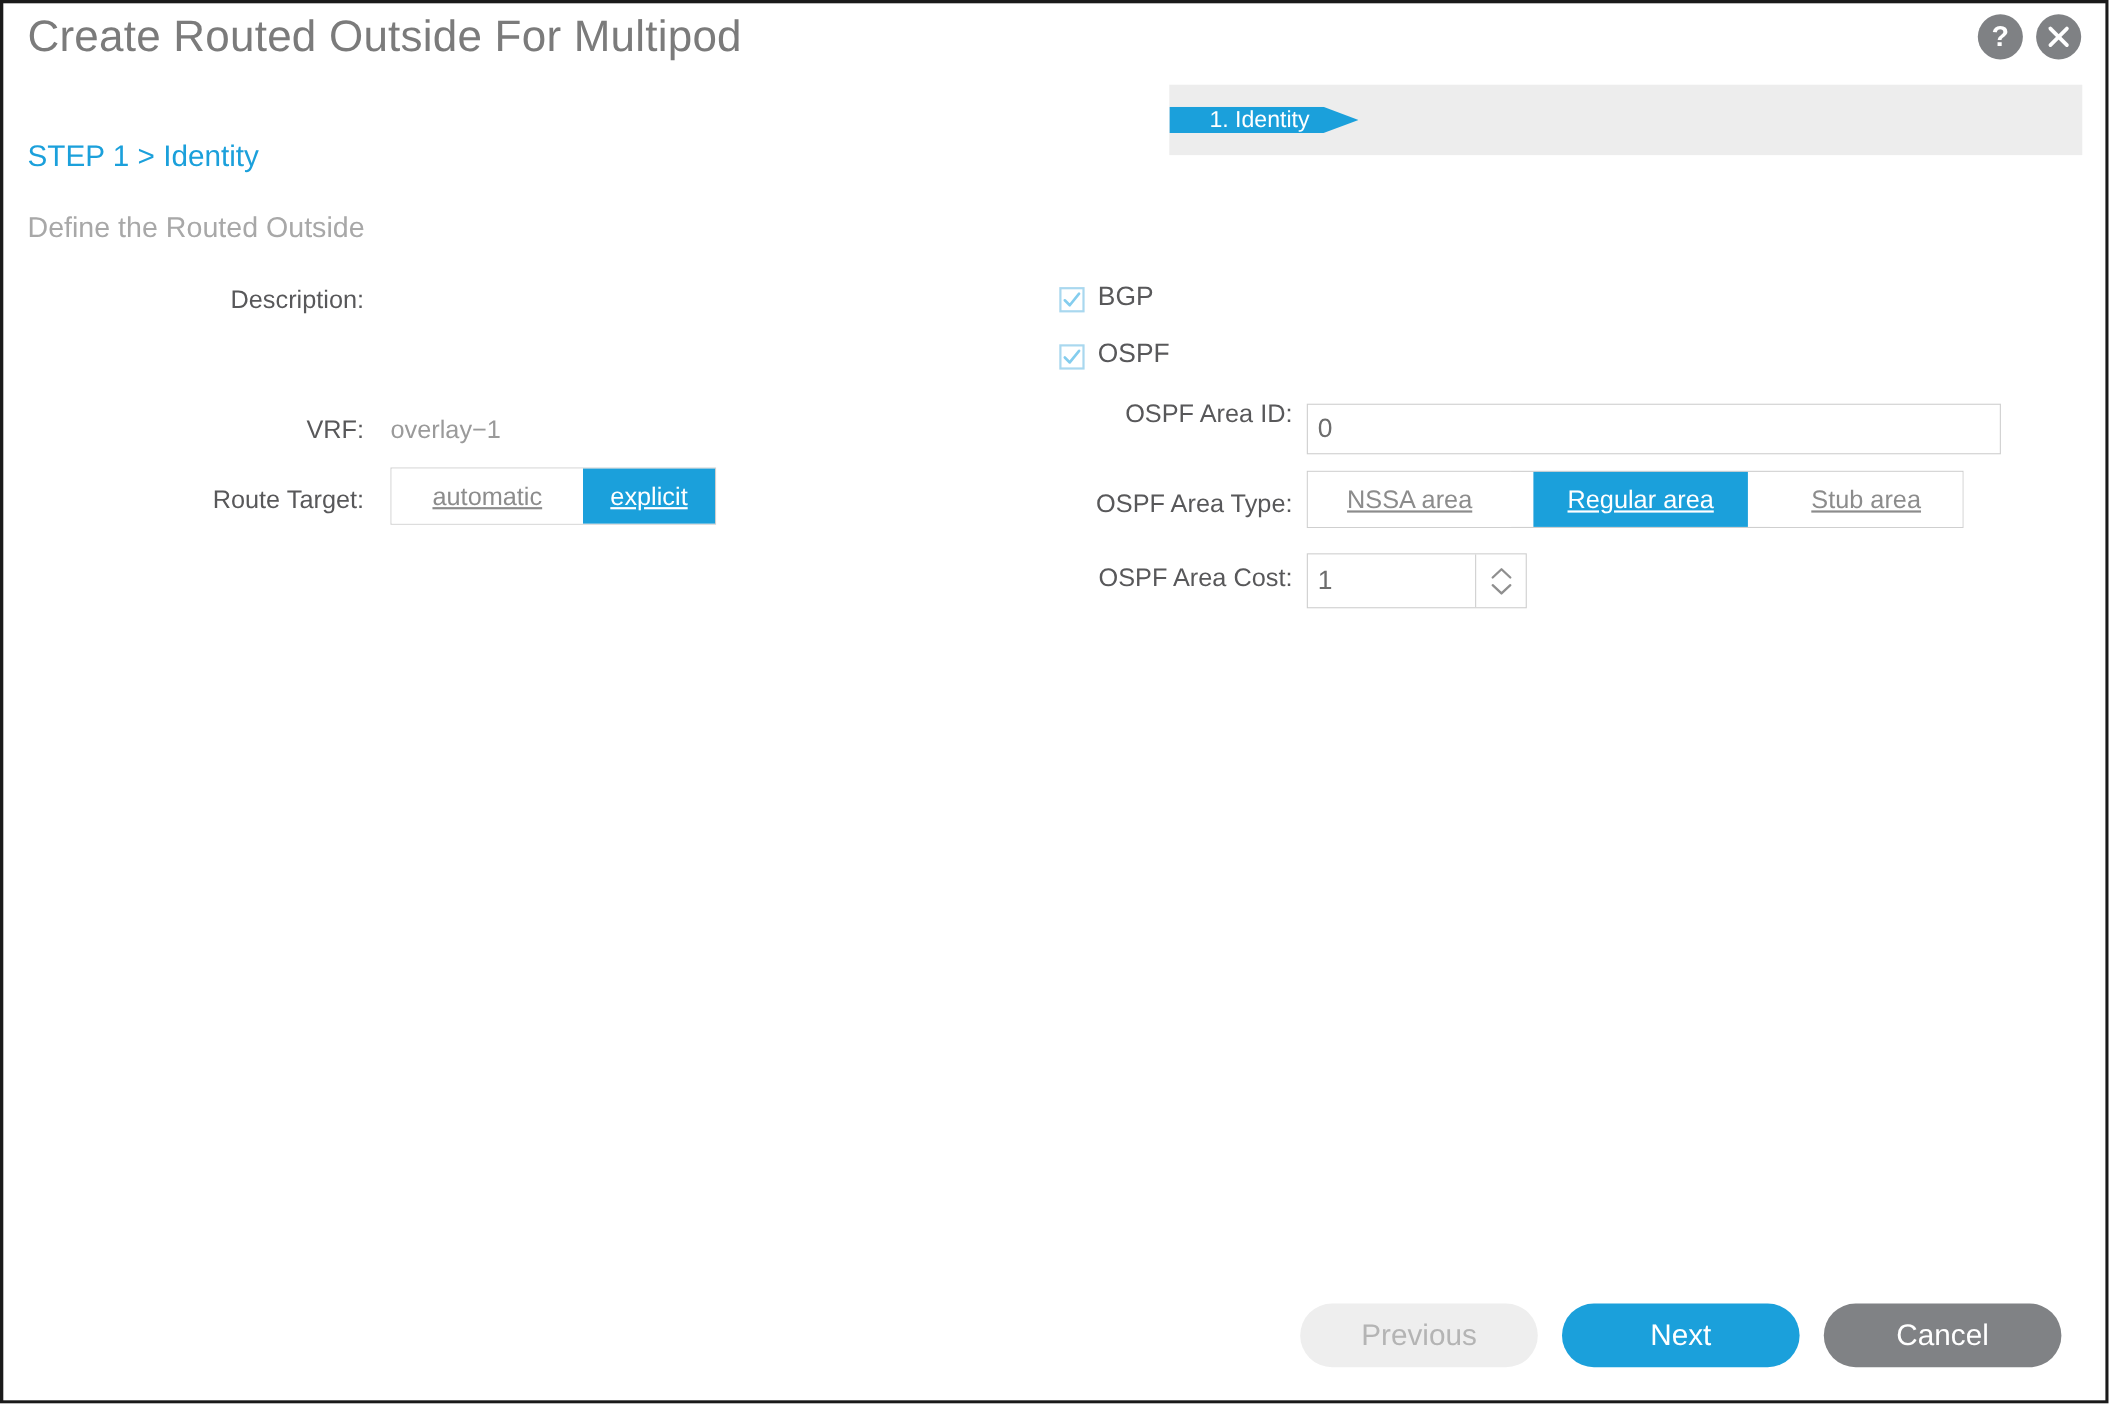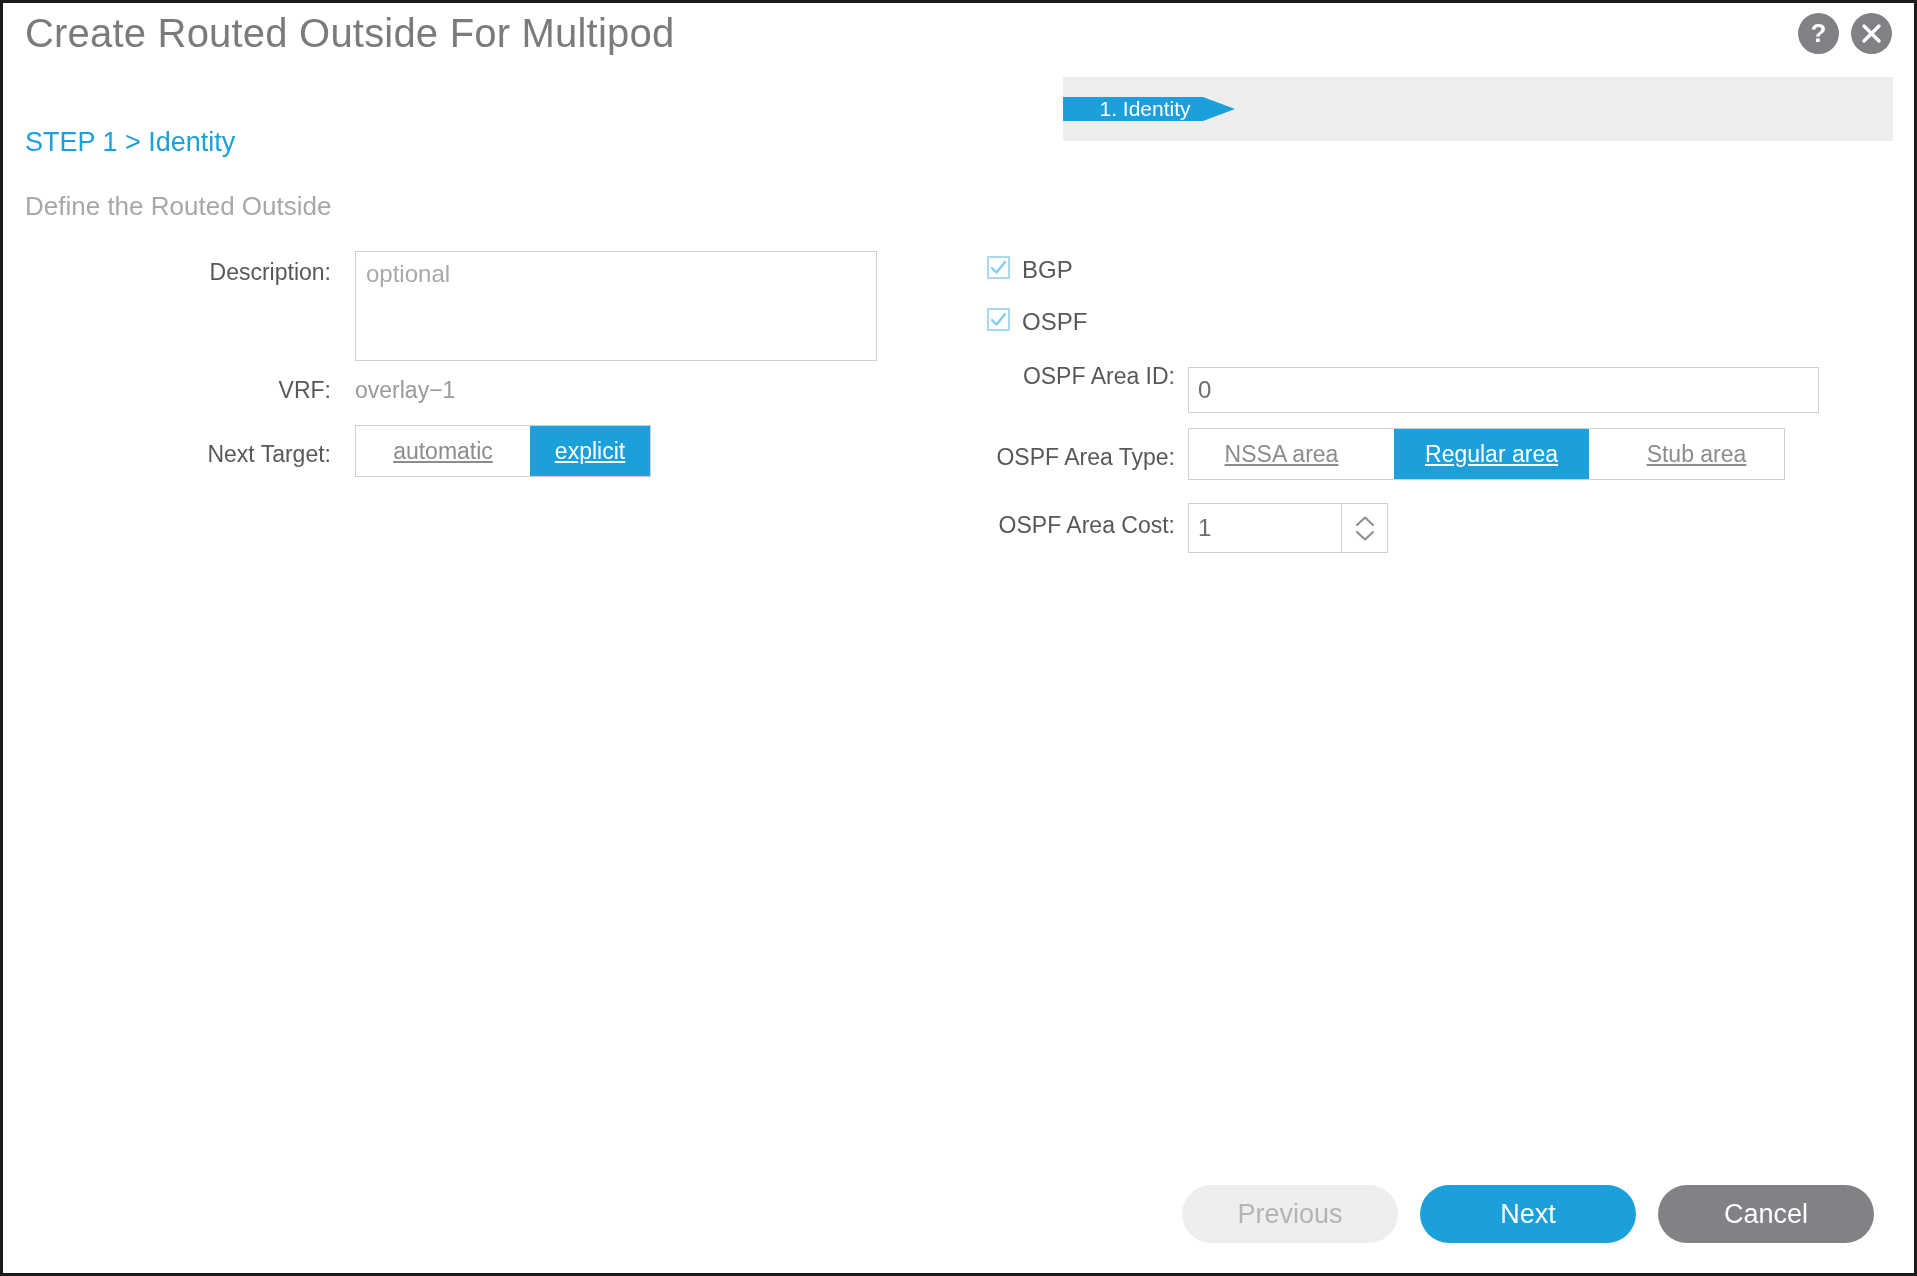--- a/index.html
+++ b/index.html
@@ -159,23 +159,22 @@
   }
   .seg.selected {
     background: #1ba0db;
     color: #ffffff;
   }
 
   
   .cbrow {
     position: absolute;
     display: flex;
-    align-items: flex-start;
+    align-items: flex-end;
     gap: 12px;
-    margin-left: 24px;
   }
   .cbox {
     width: 23px;
     height: 23px;
     border: 2px solid #a9d8ef;
     background: #ffffff;
     display: flex;
     align-items: center;
     justify-content: center;
     cursor: pointer;
@@ -278,28 +277,25 @@
 
   <div class="steps">
     <div class="step-active">1. Identity</div>
   </div>
 
   <div class="step-heading">STEP 1 &gt; Identity</div>
   <div class="sub-heading">Define the Routed Outside</div>
 
   <div class="field-label" style="left:60px; top:256px; width:268px;">Description:</div>
 
-  <div class="desc-box">
-    <div class="desc-placeholder">optional</div>
-  </div>
 
   <div class="field-label" style="left:60px; top:374px; width:268px;">VRF:</div>
   <div class="field-value-text" style="left:352px; top:374px;">overlay−1</div>
 
-  <div class="field-label" style="left:60px; top:438px; width:268px;">Next Target:</div>
+  <div class="field-label" style="left:60px; top:438px; width:268px;">Route Target:</div>
 
   <div class="segmented" style="left:352px; top:422px;">
     <div class="seg" style="width:174px;">automatic</div>
     <div class="seg selected" style="width:120px;">explicit</div>
   </div>
 
   <div class="cbrow" style="left:960px; top:253px;">
     <span class="cbox">
       <svg width="19" height="19" viewBox="0 0 19 19" aria-hidden="true">
         <polyline points="3,10 7.5,14.5 16,4" fill="none" stroke="#84cdee" stroke-width="2.4" stroke-linecap="round" stroke-linejoin="round"></polyline>

